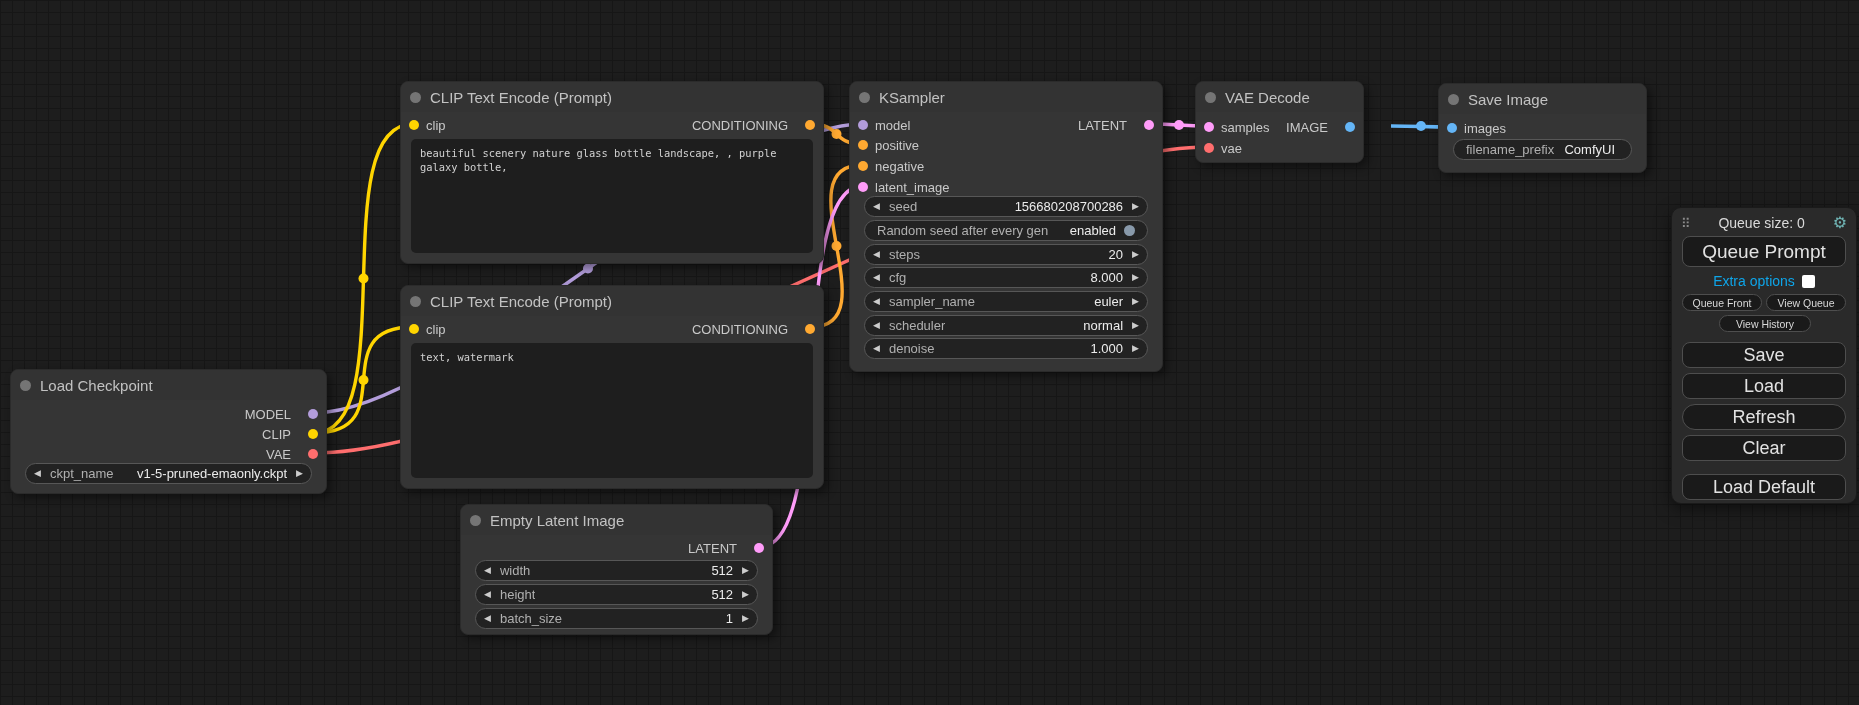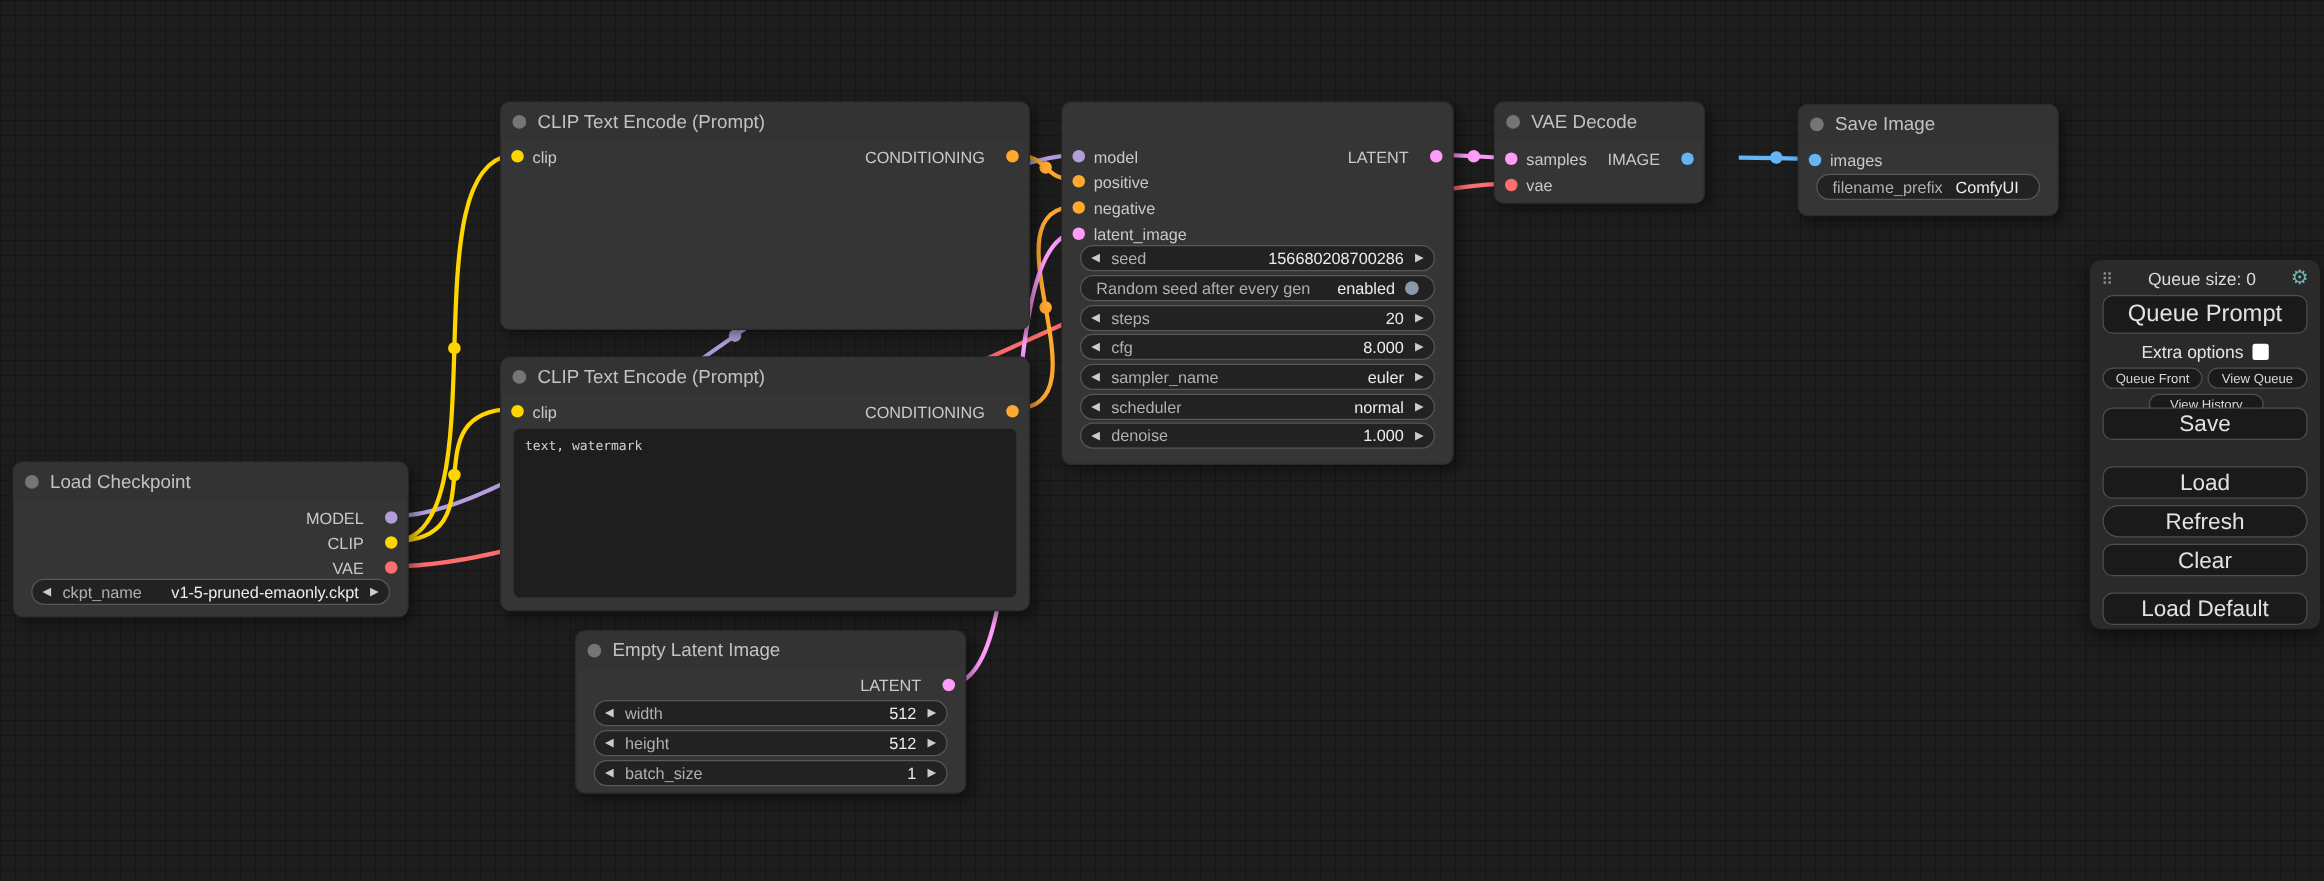--- a/index.html
+++ b/index.html
@@ -44,21 +44,21 @@
     color:#dddddd;z-index:3;box-sizing:border-box;}
   .menu-header{position:absolute;top:5px;left:9px;right:9px;height:20px;display:flex;align-items:center;}
   .drag-handle{color:#8a8a8a;font-size:13px;flex:none;cursor:grab;}
   .queue-size{flex:1;text-align:center;font-size:14px;color:#dadada;}
   .gear{font-size:16px;color:#6fb3b3;flex:none;cursor:pointer;line-height:1;}
   .btn{position:absolute;left:10px;right:10px;background:#1a1a1a;border:1px solid #4e4e4e;
     border-radius:8px;color:#e2e2e2;display:flex;align-items:center;justify-content:center;
     font-size:18px;cursor:pointer;box-sizing:border-box;height:26px;}
   .btn-queue{top:28px;height:31px;font-size:19px;}
   .extra-row{position:absolute;top:65px;left:0;right:0;height:16px;display:flex;
-    align-items:center;justify-content:center;gap:7px;font-size:14px;color:#e5e5e5;}
+    align-items:center;justify-content:center;gap:7px;font-size:14px;color:#0ea5e9;}
   .checkbox{width:13px;height:13px;background:#ffffff;border-radius:2px;flex:none;cursor:pointer;}
   .btn-sm{position:absolute;height:17px;background:#1a1a1a;border:1px solid #4e4e4e;
     border-radius:9px;color:#d8d8d8;display:flex;align-items:center;justify-content:center;
     font-size:10.5px;cursor:pointer;box-sizing:border-box;}
 </style>
 </head>
 <body>
 
 <svg class="wires" width="1859" height="705" viewBox="0 0 1859 705">
   <path class="wire" d="M 314 413 C 451 413 725 124 862 124" stroke="#B39DDB"></path>
@@ -113,20 +113,21 @@
     <span class="node-title-text">CLIP Text Encode (Prompt)</span>
   </div>
   <div class="slot in" style="top:33px">
     <span class="dot" style="background: rgb(255, 213, 0);"></span>
     <span>clip</span>
   </div>
   <div class="slot out" style="top:33px">
     <span class="dot" style="background: rgb(255, 169, 49);"></span>
     <span>CONDITIONING</span>
   </div>
+  <div class="prompt-box">beautiful scenery nature glass bottle landscape, , purple galaxy bottle,</div>
 </div>
 
 <div class="node" style="left:400px;top:285px;width:424px;height:204px;">
   <div class="node-header">
     <span class="collapse-dot" style="background: rgb(117, 117, 117);"></span>
     <span class="node-title-text">CLIP Text Encode (Prompt)</span>
   </div>
   <div class="slot in" style="top:33px">
     <span class="dot" style="background: rgb(255, 213, 0);"></span>
     <span>clip</span>
@@ -161,20 +162,24 @@
   </div>
   <div class="widget" style="top:103px">
     <span class="arrow">◀</span>
     <span class="wname">batch_size</span>
     <span class="wval">1</span>
     <span class="arrow">▶</span>
   </div>
 </div>
 
 <div class="node" style="left:849px;top:81px;width:314px;height:291px;">
+  <div class="node-header">
+    <span class="collapse-dot" style="background: rgb(117, 117, 117);"></span>
+    <span class="node-title-text">KSampler</span>
+  </div>
   <div class="slot in" style="top:33px">
     <span class="dot" style="background: rgb(179, 157, 219);"></span>
     <span>model</span>
   </div>
   <div class="slot in" style="top:53px">
     <span class="dot" style="background: rgb(255, 169, 49);"></span>
     <span>positive</span>
   </div>
   <div class="slot in" style="top:74px">
     <span class="dot" style="background: rgb(255, 169, 49);"></span>
@@ -272,18 +277,18 @@
     <span class="gear">⚙</span>
   </div>
   <div class="btn btn-queue">Queue Prompt</div>
   <div class="extra-row">
     <span>Extra options</span>
     <span class="checkbox"></span>
   </div>
   <div class="btn-sm" style="top:86px;left:10px;width:80px;">Queue Front</div>
   <div class="btn-sm" style="top:86px;right:10px;width:80px;">View Queue</div>
   <div class="btn-sm" style="top:107px;left:47px;width:92px;">View History</div>
-  <div class="btn" style="top:118px;">Save</div>
+  <div class="btn" style="top:134px;">Save</div>
   <div class="btn" style="top:165px;">Load</div>
   <div class="btn" style="top:196px;border-radius:13px;">Refresh</div>
   <div class="btn" style="top:227px;">Clear</div>
   <div class="btn" style="top:266px;">Load Default</div>
 </div>
 
 </body></html>

